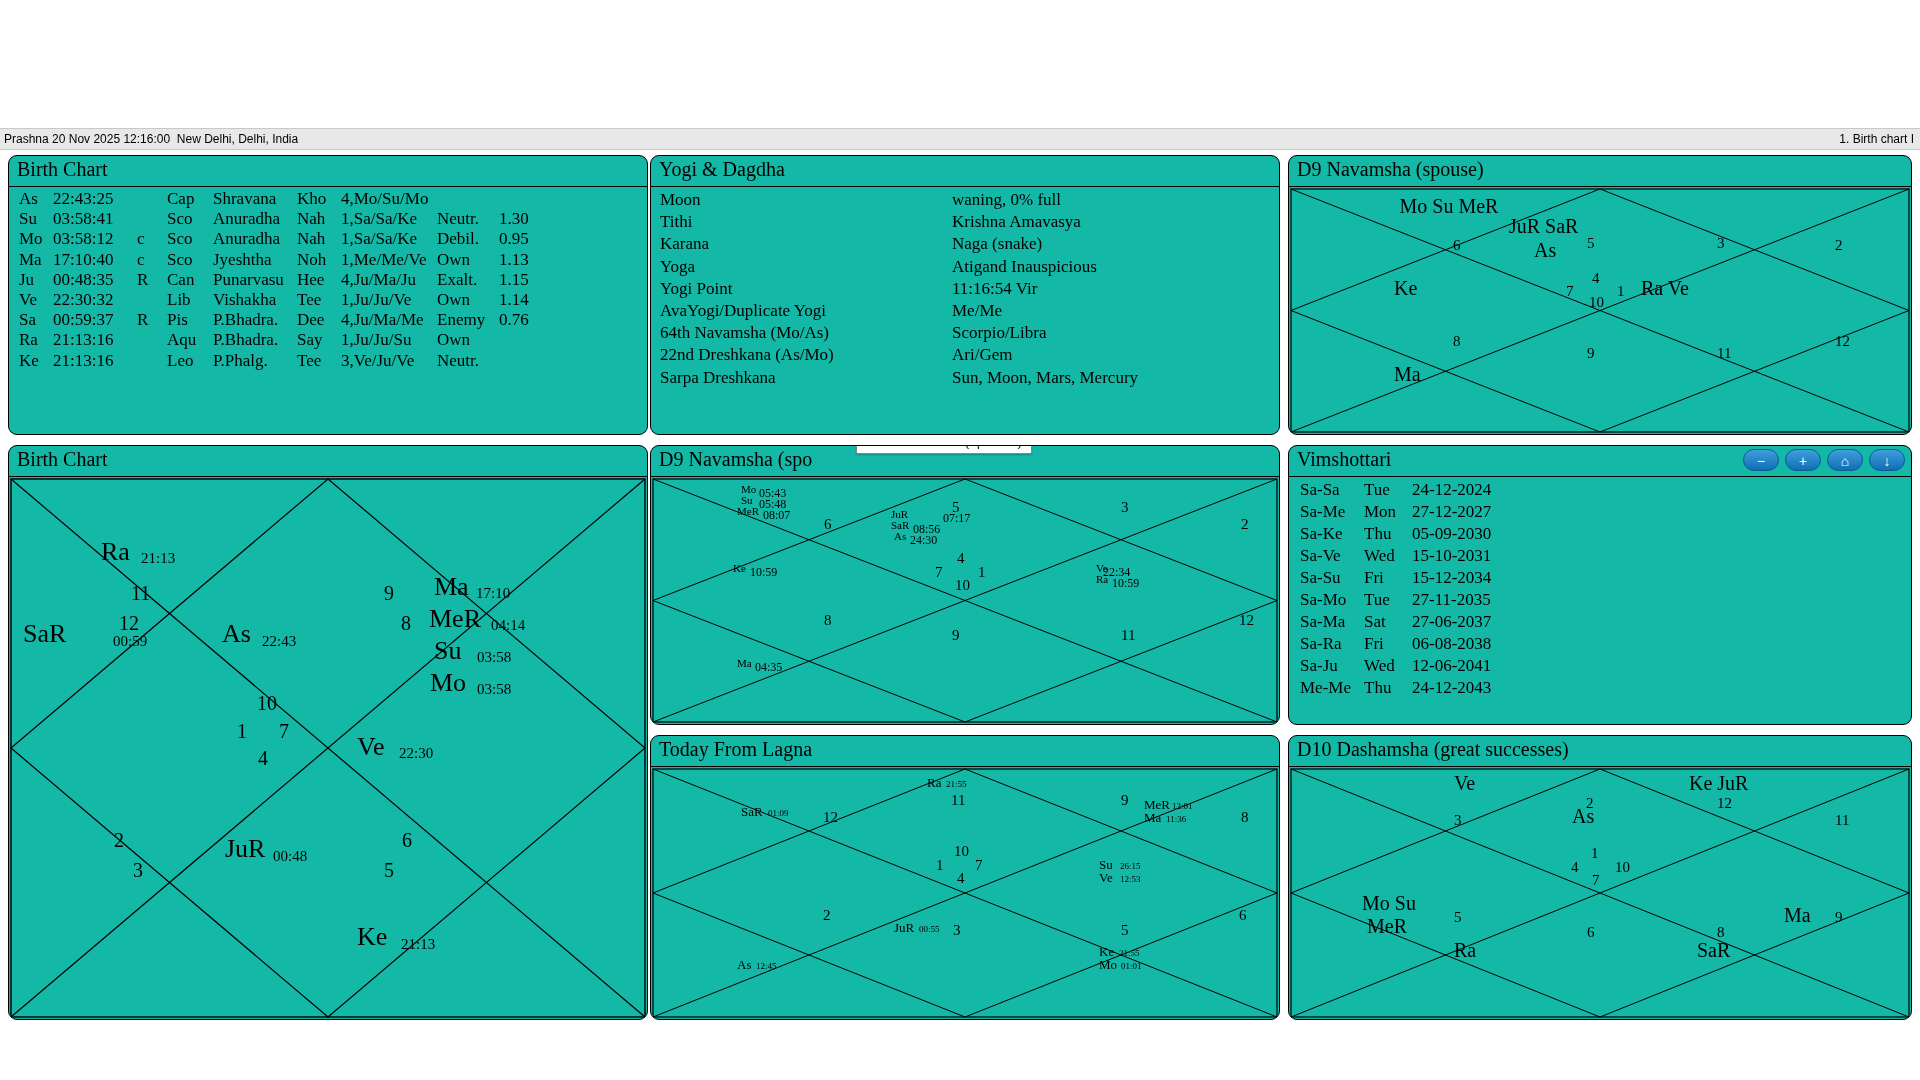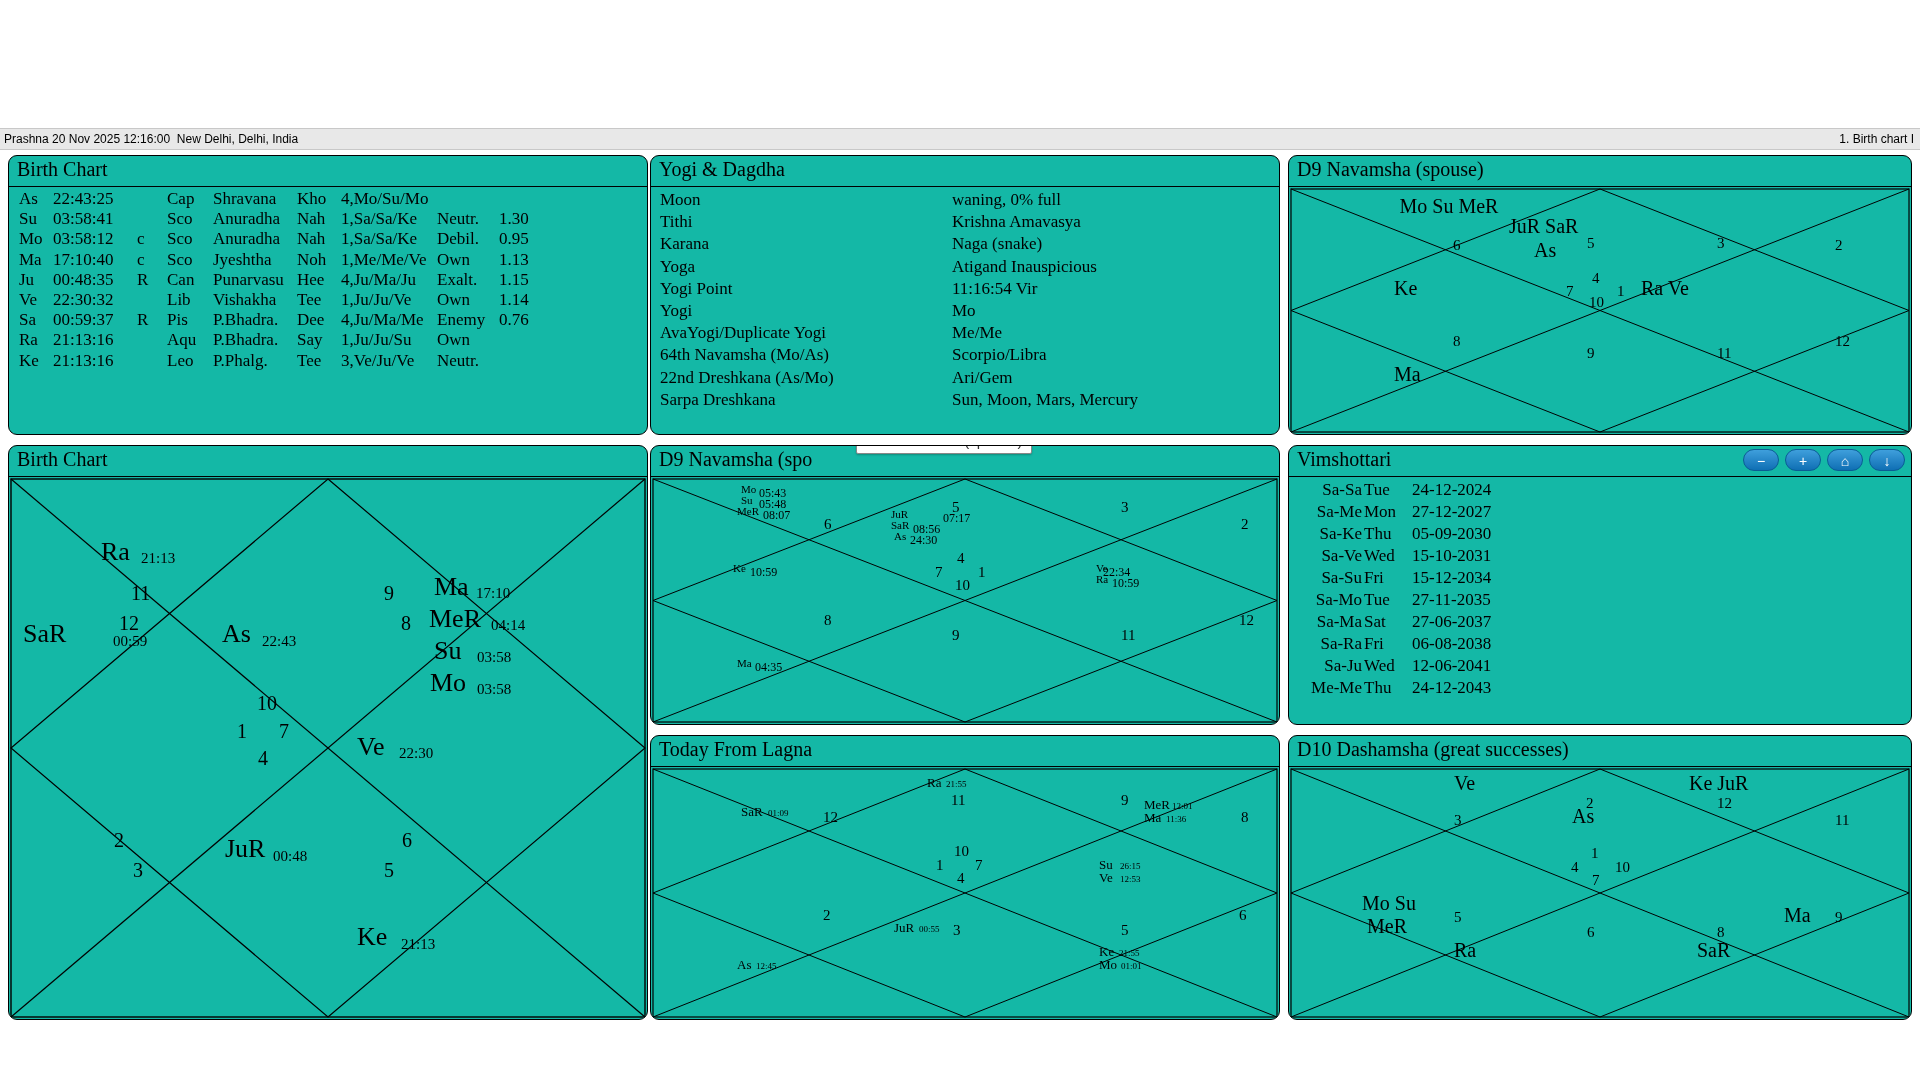--- a/index.html
+++ b/index.html
@@ -106,21 +106,21 @@
   
   .vim-table {
     font-family: "Liberation Serif", serif;
     font-size: 17px;
     color: #000;
     border-collapse: collapse;
     margin-left: 10px;
     margin-top: 2px;
   }
   .vim-table td { line-height: 20px; white-space: nowrap; }
-  .vim-dasha { width: 62px; text-align: right; }
+  .vim-dasha { width: 62px; }
   .vim-day   { width: 46px; }
 
   .vim-btns {
     position: absolute;
     right: 6px; top: 3px;
     display: flex;
     gap: 6px;
   }
   .vim-btn {
     width: 36px; height: 22px;
@@ -313,24 +313,20 @@
             <td class="yd-k">Karana</td>
             <td>Naga (snake)</td>
           </tr>
           <tr>
             <td class="yd-k">Yoga</td>
             <td>Atigand Inauspicious</td>
           </tr>
           <tr>
             <td class="yd-k">Yogi Point</td>
             <td>11:16:54 Vir</td>
-          </tr>
-          <tr>
-            <td class="yd-k">Yogi</td>
-            <td>Mo</td>
           </tr>
           <tr>
             <td class="yd-k">AvaYogi/Duplicate Yogi</td>
             <td>Me/Me</td>
           </tr>
           <tr>
             <td class="yd-k">64th Navamsha (Mo/As)</td>
             <td>Scorpio/Libra</td>
           </tr>
           <tr>

